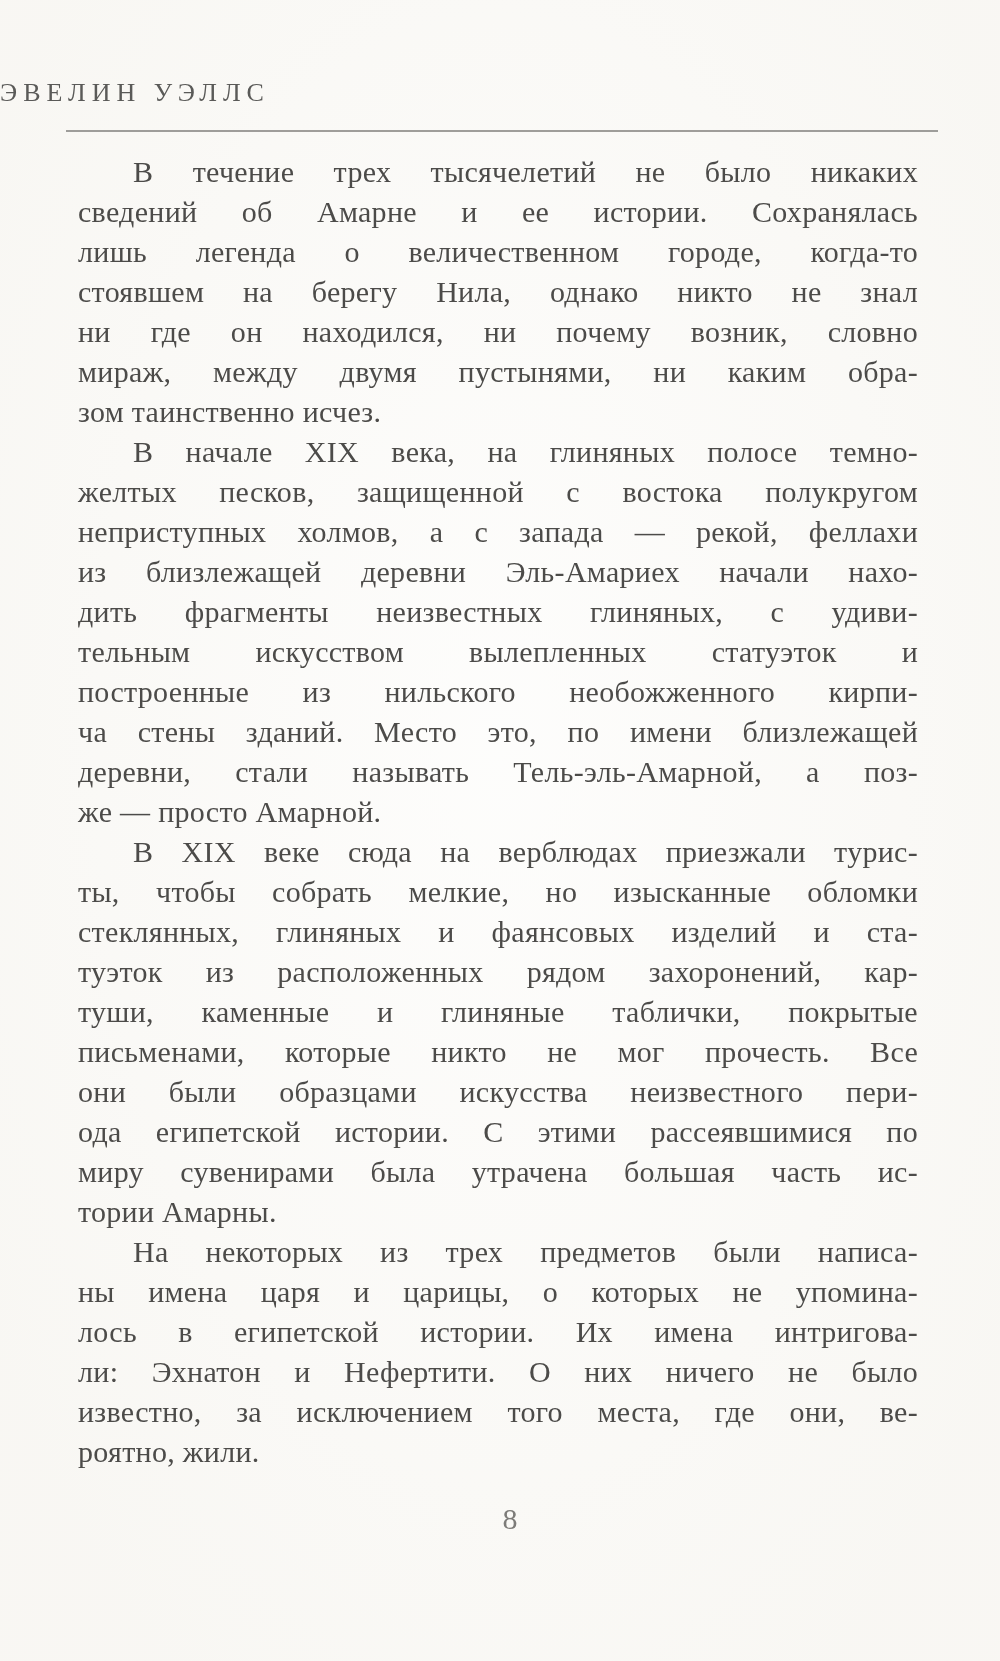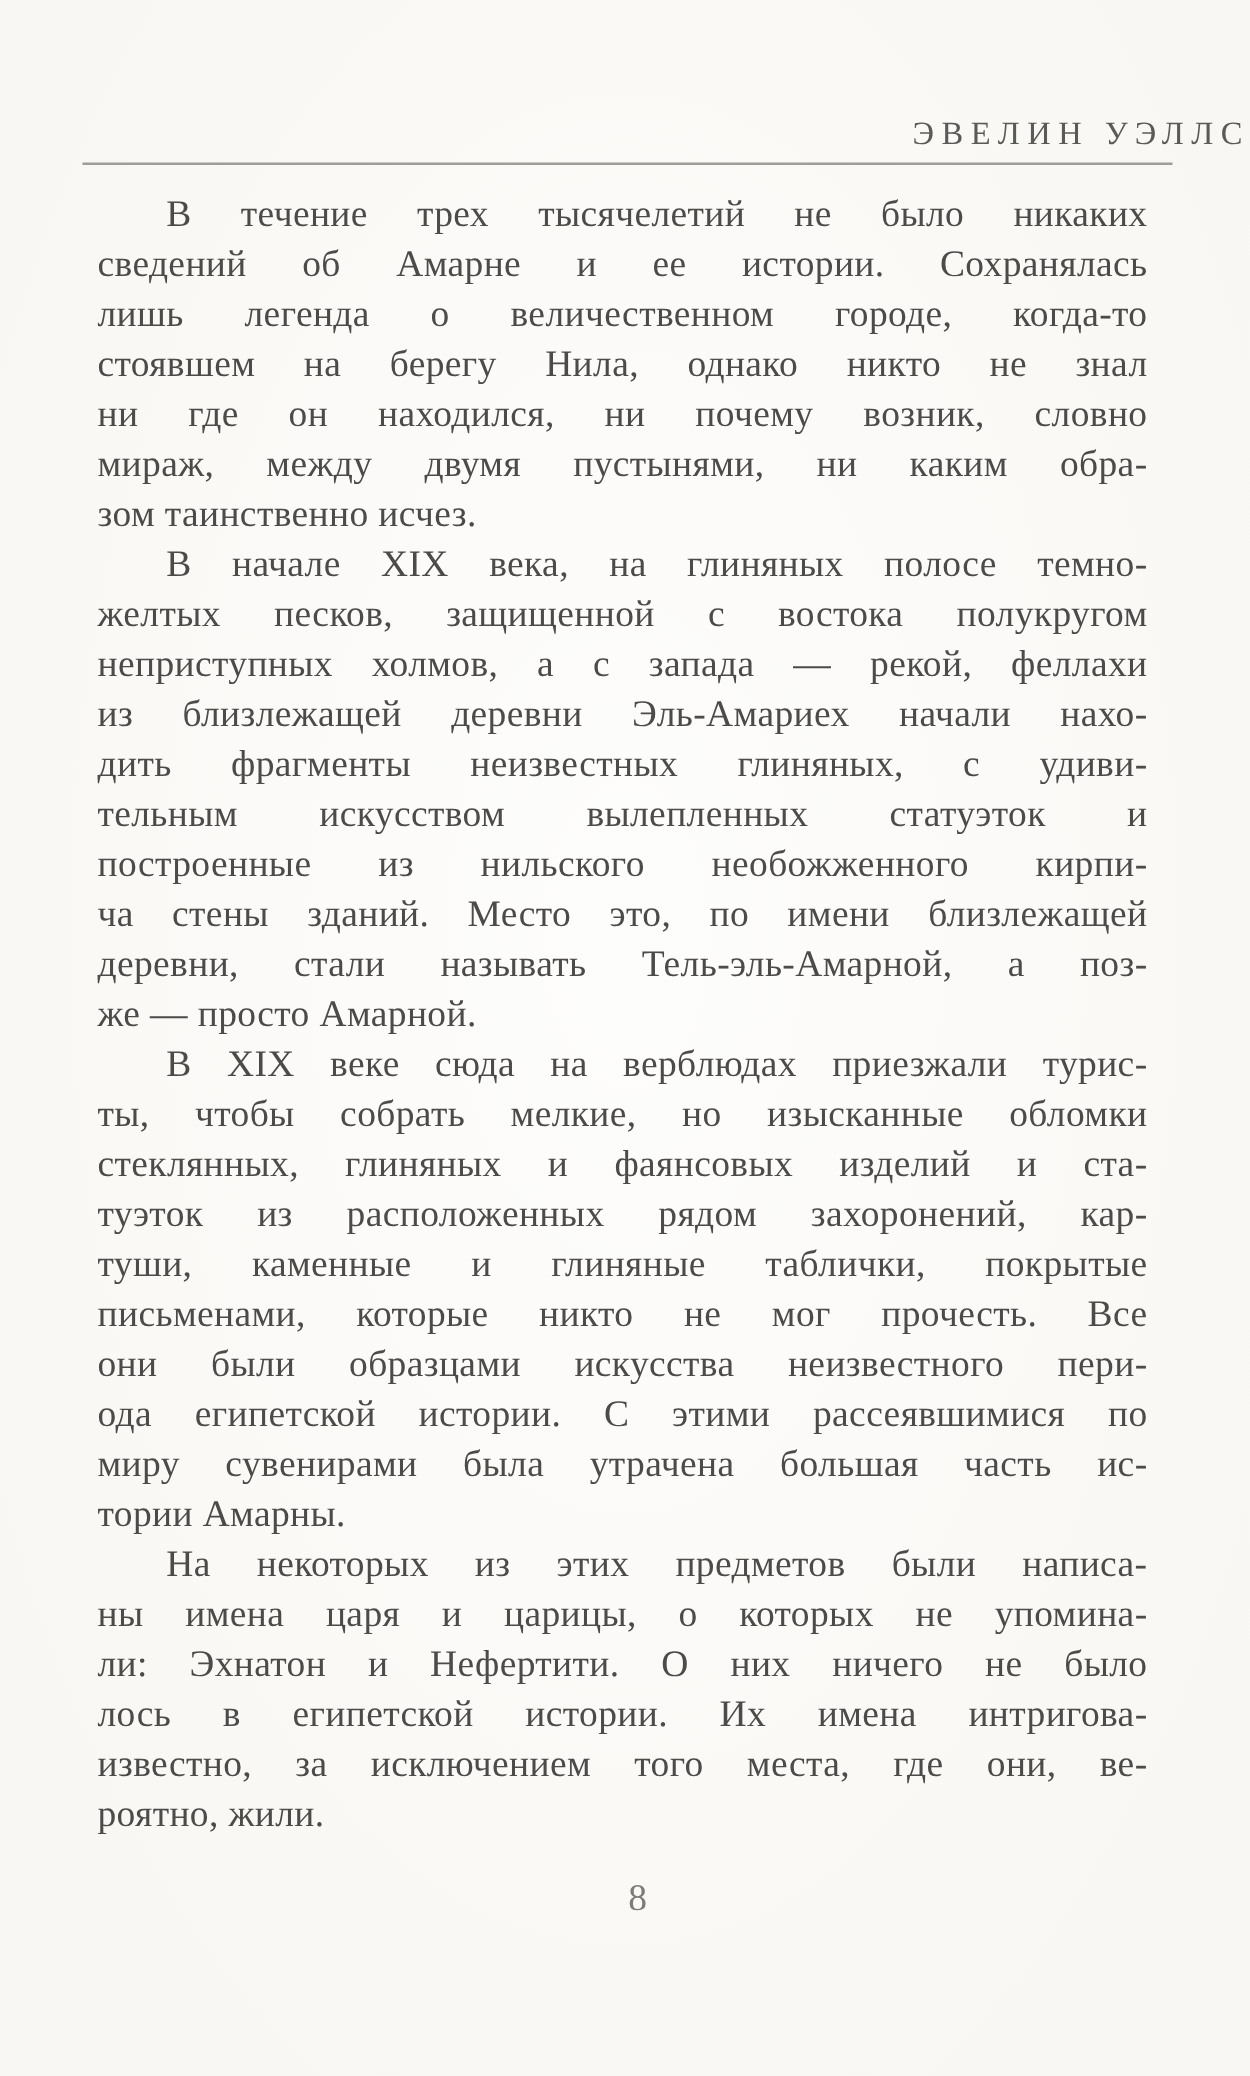--- a/index.html
+++ b/index.html
@@ -16,24 +16,24 @@
   }
   .page {
     position: absolute;
     inset: 0;
     background:
       radial-gradient(ellipse at 50% 45%, rgba(255,255,255,0.6), rgba(240,238,232,0.25) 85%),
       #fbfaf7;
   }
   .header-title {
     position: absolute;
-    top: 92px;
+    top: 78px;
     left: 0;
     width: 1000px;
-    text-align: right;
+    text-align: left;
     font-size: 26px;
     letter-spacing: 6px;
     color: #5a5a58;
     font-weight: 400;
   }
   .header-rule {
     position: absolute;
     top: 130px;
     left: 66px;
     width: 872px;
@@ -105,23 +105,23 @@
       <div class="text-line para-first">В XIX веке сюда на верблюдах приезжали турис-</div>
       <div class="text-line">ты, чтобы собрать мелкие, но изысканные обломки</div>
       <div class="text-line">стеклянных, глиняных и фаянсовых изделий и ста-</div>
       <div class="text-line">туэток из расположенных рядом захоронений, кар-</div>
       <div class="text-line">туши, каменные и глиняные таблички, покрытые</div>
       <div class="text-line">письменами, которые никто не мог прочесть. Все</div>
       <div class="text-line">они были образцами искусства неизвестного пери-</div>
       <div class="text-line">ода египетской истории. С этими рассеявшимися по</div>
       <div class="text-line">миру сувенирами была утрачена большая часть ис-</div>
       <div class="text-line para-last">тории Амарны.</div>
-      <div class="text-line para-first">На некоторых из этих предметов были написа-</div>
+      <div class="text-line para-first">На некоторых из трех предметов были написа-</div>
       <div class="text-line">ны имена царя и царицы, о которых не упомина-</div>
+      <div class="text-line">лось в египетской истории. Их имена интригова-</div>
       <div class="text-line">ли: Эхнатон и Нефертити. О них ничего не было</div>
-      <div class="text-line">лось в египетской истории. Их имена интригова-</div>
       <div class="text-line">известно, за исключением того места, где они, ве-</div>
       <div class="text-line para-last">роятно, жили.</div>
     </div>
 
   <div class="page-number">8</div>
 
 </div>
 
 </body></html>

